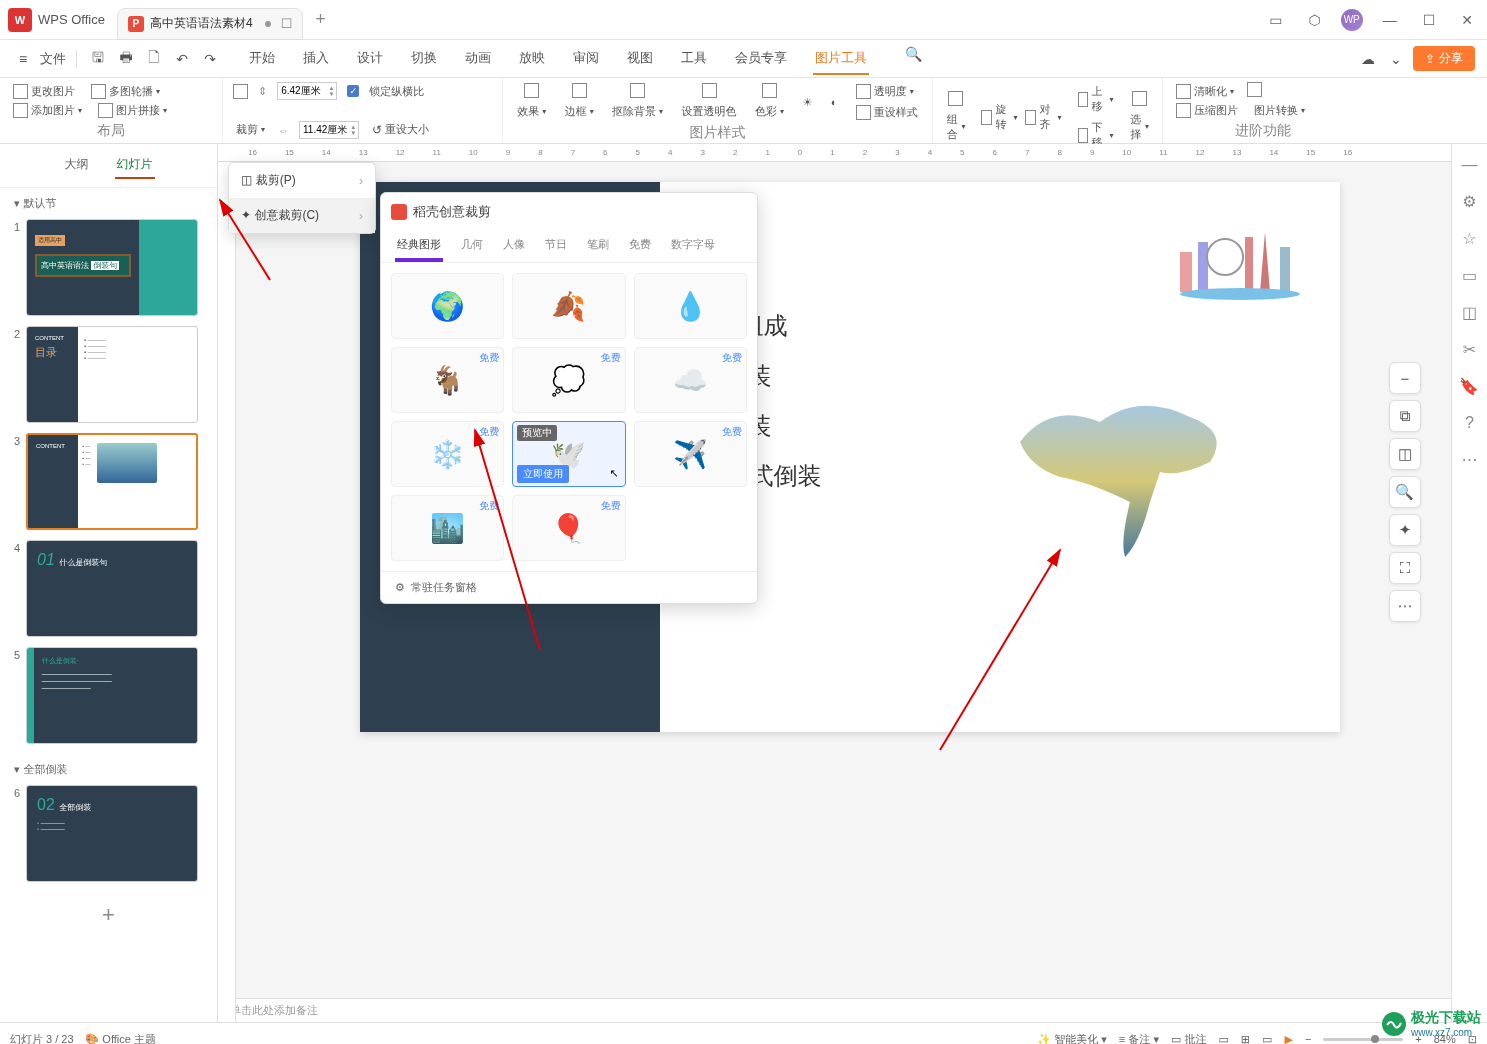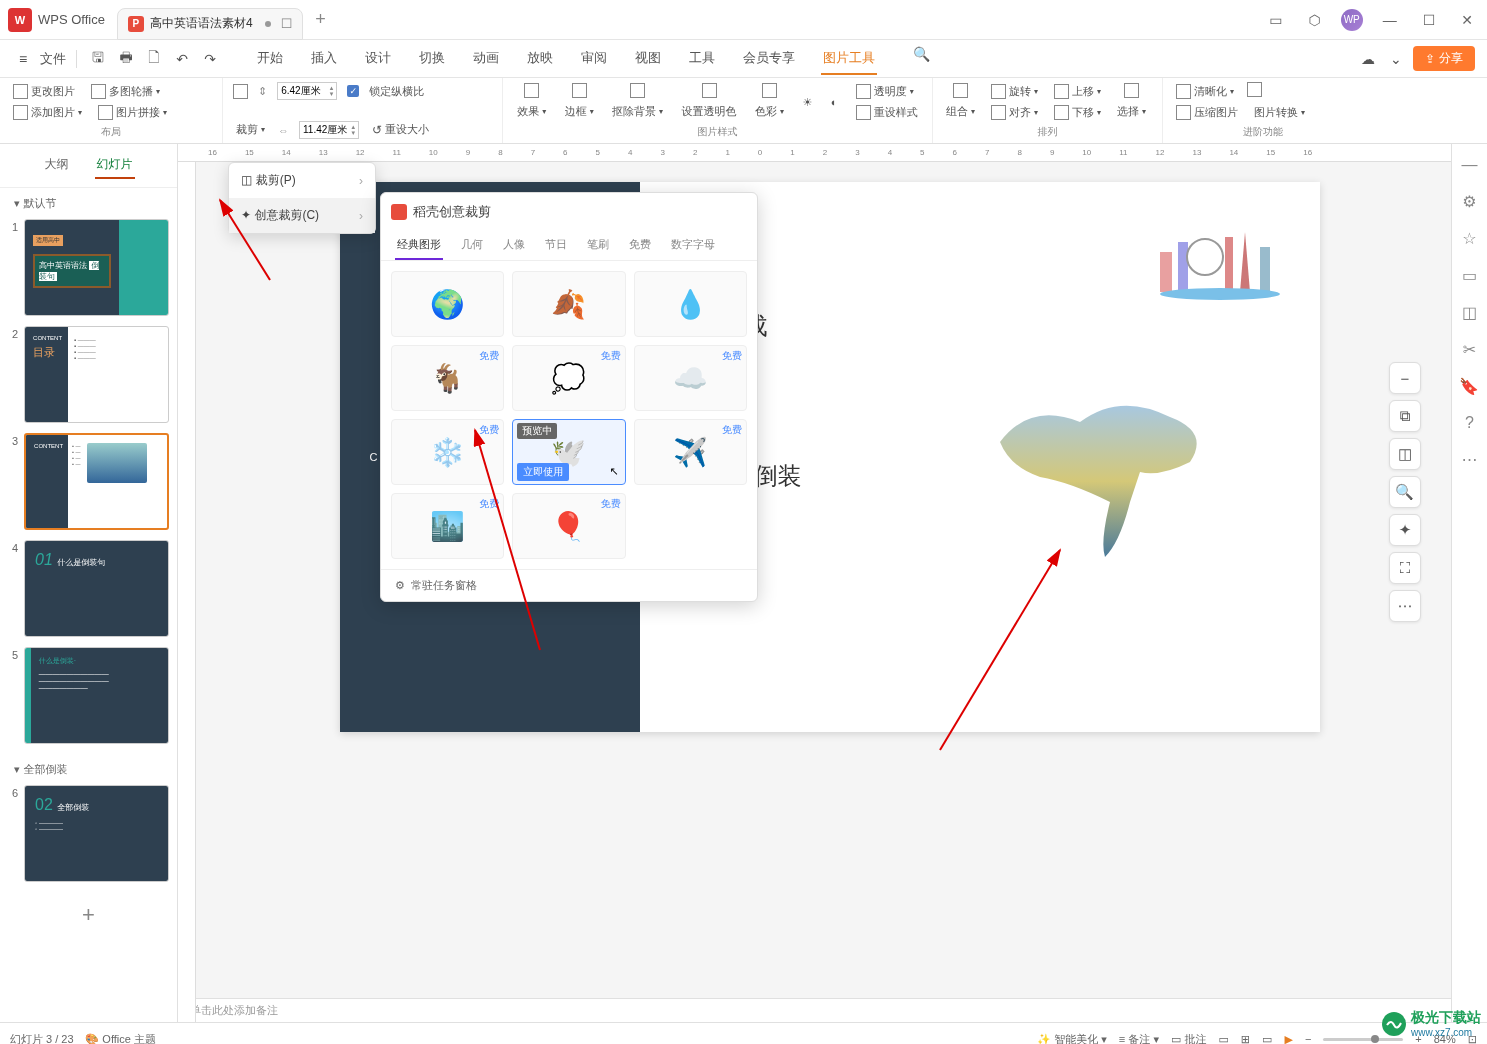--- a/index.html
+++ b/index.html
@@ -12,35 +12,35 @@
 .tab-title{font-size:12px;color:#333}
 .tab-dot{width:6px;height:6px;border-radius:50%;background:#999;margin-left:12px}
 .tab-close{margin-left:10px;color:#888;font-size:13px}
 .tab-add{margin-left:12px;color:#888;font-size:18px}
 .win-ctrl{margin-left:auto;display:flex;align-items:center;gap:14px;color:#666}
 .win-ctrl span{font-size:14px;padding:4px 6px}
 .avatar{width:22px;height:22px;border-radius:50%;background:linear-gradient(135deg,#8e6bc5,#a77fd4);color:#fff;display:flex;align-items:center;justify-content:center;font-size:10px}
 .menubar{height:38px;background:#fff;display:flex;align-items:center;padding:0 12px;gap:6px;border-bottom:1px solid #e5e5e5}
 .menu-icon{width:22px;height:22px;display:flex;align-items:center;justify-content:center;color:#555;font-size:14px}
 .menu-sep{width:1px;height:18px;background:#ddd;margin:0 4px}
-.menu-tabs{display:flex;gap:24px;margin-left:28px;flex:1}
+.menu-tabs{display:flex;gap:24px;margin-left:20px;flex:1}
 .menu-tab{font-size:13px;color:#555;padding:6px 2px;cursor:pointer}
 .menu-tab.active{color:#e67e22;border-bottom:2px solid #e67e22}
 .share-btn{background:#ff7a2e;color:#fff;padding:4px 12px;border-radius:4px;font-size:12px;display:flex;align-items:center;gap:4px}
 .ribbon{height:66px;background:#fff;display:flex;border-bottom:1px solid #e0e0e0}
 .rib-grp{padding:4px 10px;border-right:1px solid #eee;display:flex;flex-direction:column;justify-content:space-between}
 .rib-row{display:flex;gap:10px;align-items:center}
 .rib-btn{display:flex;align-items:center;gap:3px;font-size:11px;color:#555;padding:2px 3px}
 .rib-ico{width:15px;height:15px;border:1px solid #888;display:inline-block}
-.rib-label{font-size:10px;color:#888;text-align:center;margin-top:2px}
+.rib-label{font-size:14px;color:#888;text-align:center;margin-top:2px}
 .dim-input{width:60px;height:18px;border:1px solid #ccc;font-size:10px;padding:0 3px;display:flex;align-items:center;justify-content:space-between;background:#fff}
 .spin{font-size:7px;color:#888;display:flex;flex-direction:column;line-height:6px}
 .chk{width:12px;height:12px;background:#4a7bc8;border-radius:2px;display:inline-flex;align-items:center;justify-content:center;color:#fff;font-size:9px}
 .body-area{display:flex;height:calc(100% - 166px);position:relative}
-.slide-panel{width:178px;background:#fff;border-right:1px solid #e0e0e0;display:flex;flex-direction:column}
+.slide-panel{width:218px;background:#fff;border-right:1px solid #e0e0e0;display:flex;flex-direction:column}
 .panel-tabs{display:flex;justify-content:center;gap:24px;padding:8px 0;border-bottom:1px solid #eee}
 .panel-tab{font-size:12px;color:#666;padding:4px 2px}
 .panel-tab.active{color:#15803d;border-bottom:2px solid #c2410c}
 .section-hdr{font-size:11px;color:#666;padding:8px 14px;display:flex;align-items:center;gap:4px}
 .thumbs{overflow-y:auto;padding:0 8px}
 .thumb-row{display:flex;align-items:flex-start;gap:6px;margin-bottom:10px}
 .thumb-num{font-size:11px;color:#666;width:12px;text-align:right;padding-top:2px}
 .thumb{width:172px;height:97px;border:1px solid #ccc;border-radius:3px;background:#fff;position:relative;overflow:hidden}
 .thumb.active{border:2px solid #e67e22}
 .thumb-add{text-align:center;font-size:22px;color:#888;padding:10px}
@@ -60,21 +60,21 @@
 .notes{height:24px;background:#fff;border-top:1px solid #e0e0e0;font-size:11px;color:#999;padding:4px 12px}
 .statusbar{height:33px;background:#fff;border-top:1px solid #e0e0e0;display:flex;align-items:center;font-size:11px;color:#666;padding:0 10px;gap:12px}
 .side-rail{width:36px;background:#fff;border-left:1px solid #e0e0e0;display:flex;flex-direction:column;align-items:center;padding-top:12px;gap:18px;color:#888;font-size:16px}
 .dropdown{position:absolute;left:228px;top:162px;width:148px;background:#fff;border:1px solid #ddd;border-radius:6px;box-shadow:0 4px 16px rgba(0,0,0,.15);z-index:20}
 .dd-item{padding:9px 12px;font-size:12px;color:#444;display:flex;align-items:center;gap:8px;justify-content:space-between}
 .crop-panel{position:absolute;left:380px;top:192px;width:378px;background:#fff;border:1px solid #ddd;border-radius:6px;box-shadow:0 4px 20px rgba(0,0,0,.18);z-index:25}
 .crop-hdr{padding:10px 10px;font-size:13px;color:#444;display:flex;align-items:center;gap:6px}
 .crop-hdr-icon{width:16px;height:16px;background:#e74c3c;border-radius:3px}
 .crop-tabs{display:flex;gap:16px;padding:0 14px;border-bottom:1px solid #eee}
 .crop-tab{font-size:11px;color:#888;padding:6px 2px}
-.crop-tab.active{color:#333;border-bottom:2px solid #6d28d9}
+.crop-tab.active{color:#333;border-bottom:4px solid #6d28d9}
 .crop-grid{display:grid;grid-template-columns:repeat(3,1fr);gap:8px;padding:10px}
 .crop-item{height:66px;border:1px solid #eee;border-radius:4px;position:relative;background:#fafafa;display:flex;align-items:center;justify-content:center;font-size:28px}
 .crop-badge{position:absolute;right:4px;top:3px;font-size:10px;color:#4a8cff}
 .crop-item.selected{border:1px solid #4a8cff;background:#eef4ff}
 .crop-preview{position:absolute;left:4px;top:3px;background:#666;color:#fff;font-size:10px;padding:1px 5px;border-radius:2px}
 .crop-apply{position:absolute;left:4px;bottom:3px;background:#4a8cff;color:#fff;font-size:10px;padding:2px 6px;border-radius:2px}
 .crop-footer{padding:8px 14px;font-size:11px;color:#666;display:flex;align-items:center;gap:6px;border-top:1px solid #eee}
 .arrow-red{position:absolute;z-index:30;pointer-events:none}
 .watermark{position:absolute;right:6px;bottom:6px;font-size:14px;color:#1fa05a;display:flex;align-items:center;gap:4px}
 
@@ -236,21 +236,21 @@
       </div>
     </div>
     <div class="rib-label">图片样式</div>
   </div>
   <div class="rib-grp" style="width:230px">
     <div class="rib-row">
       <div style="text-align:center"><div class="rib-ico" style="margin:0 auto"></div><div class="rib-btn">
             <span>组合</span>
             <span style="font-size:8px">▾</span>
           </div></div>
-      <div style="display:flex;flex-direction:column;gap:2px">
+      <div style="display:flex;gap:2px">
         <div class="rib-btn">
             <span class="rib-ico"></span>
             <span>旋转</span>
             <span style="font-size:8px">▾</span>
           </div>
         <div class="rib-btn">
             <span class="rib-ico"></span>
             <span>对齐</span>
             <span style="font-size:8px">▾</span>
           </div>

